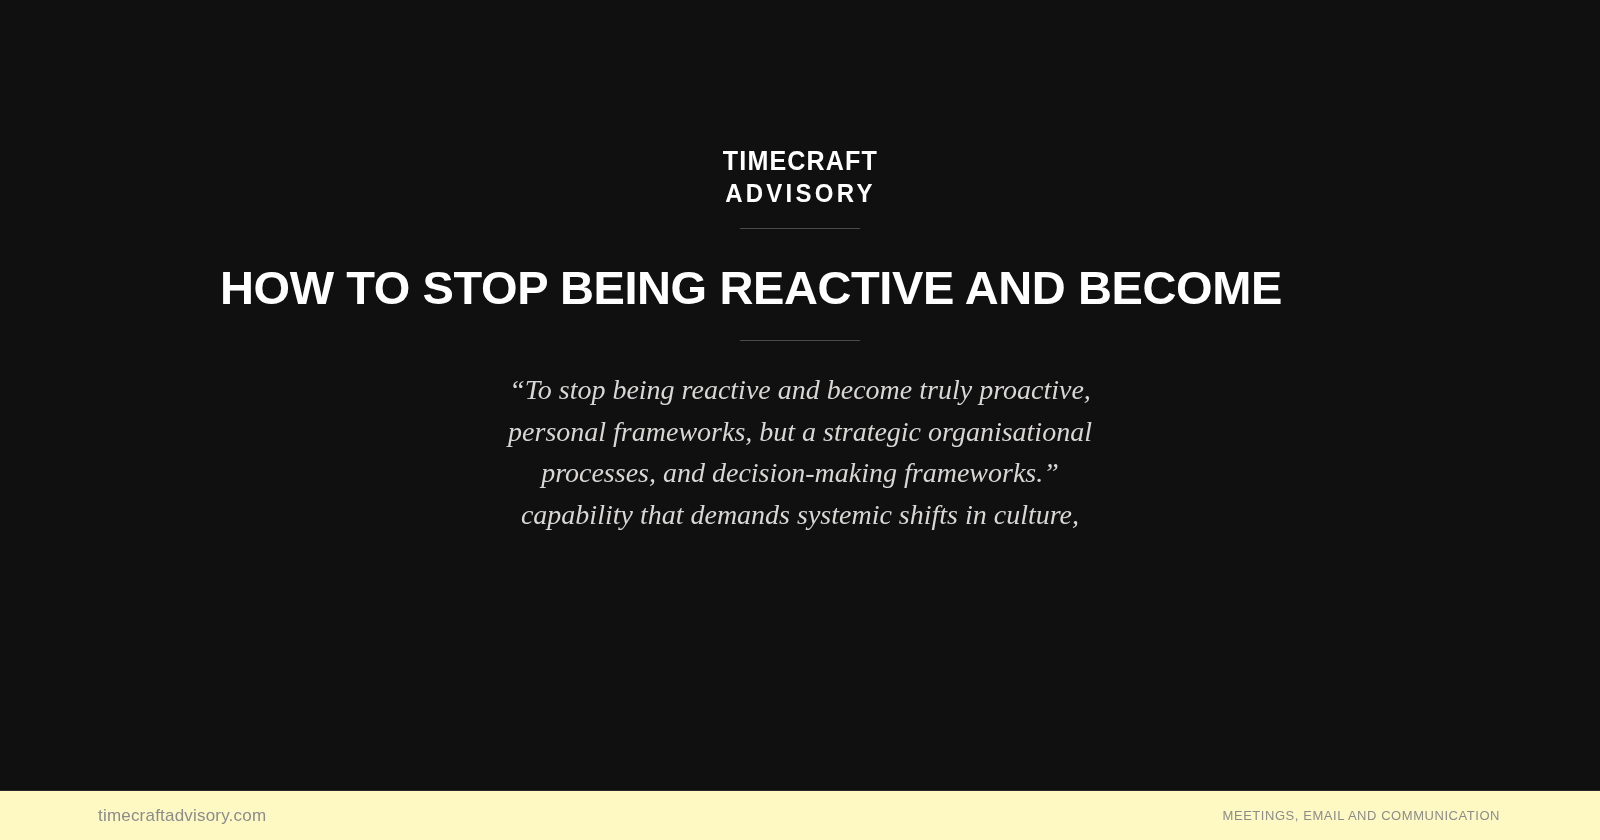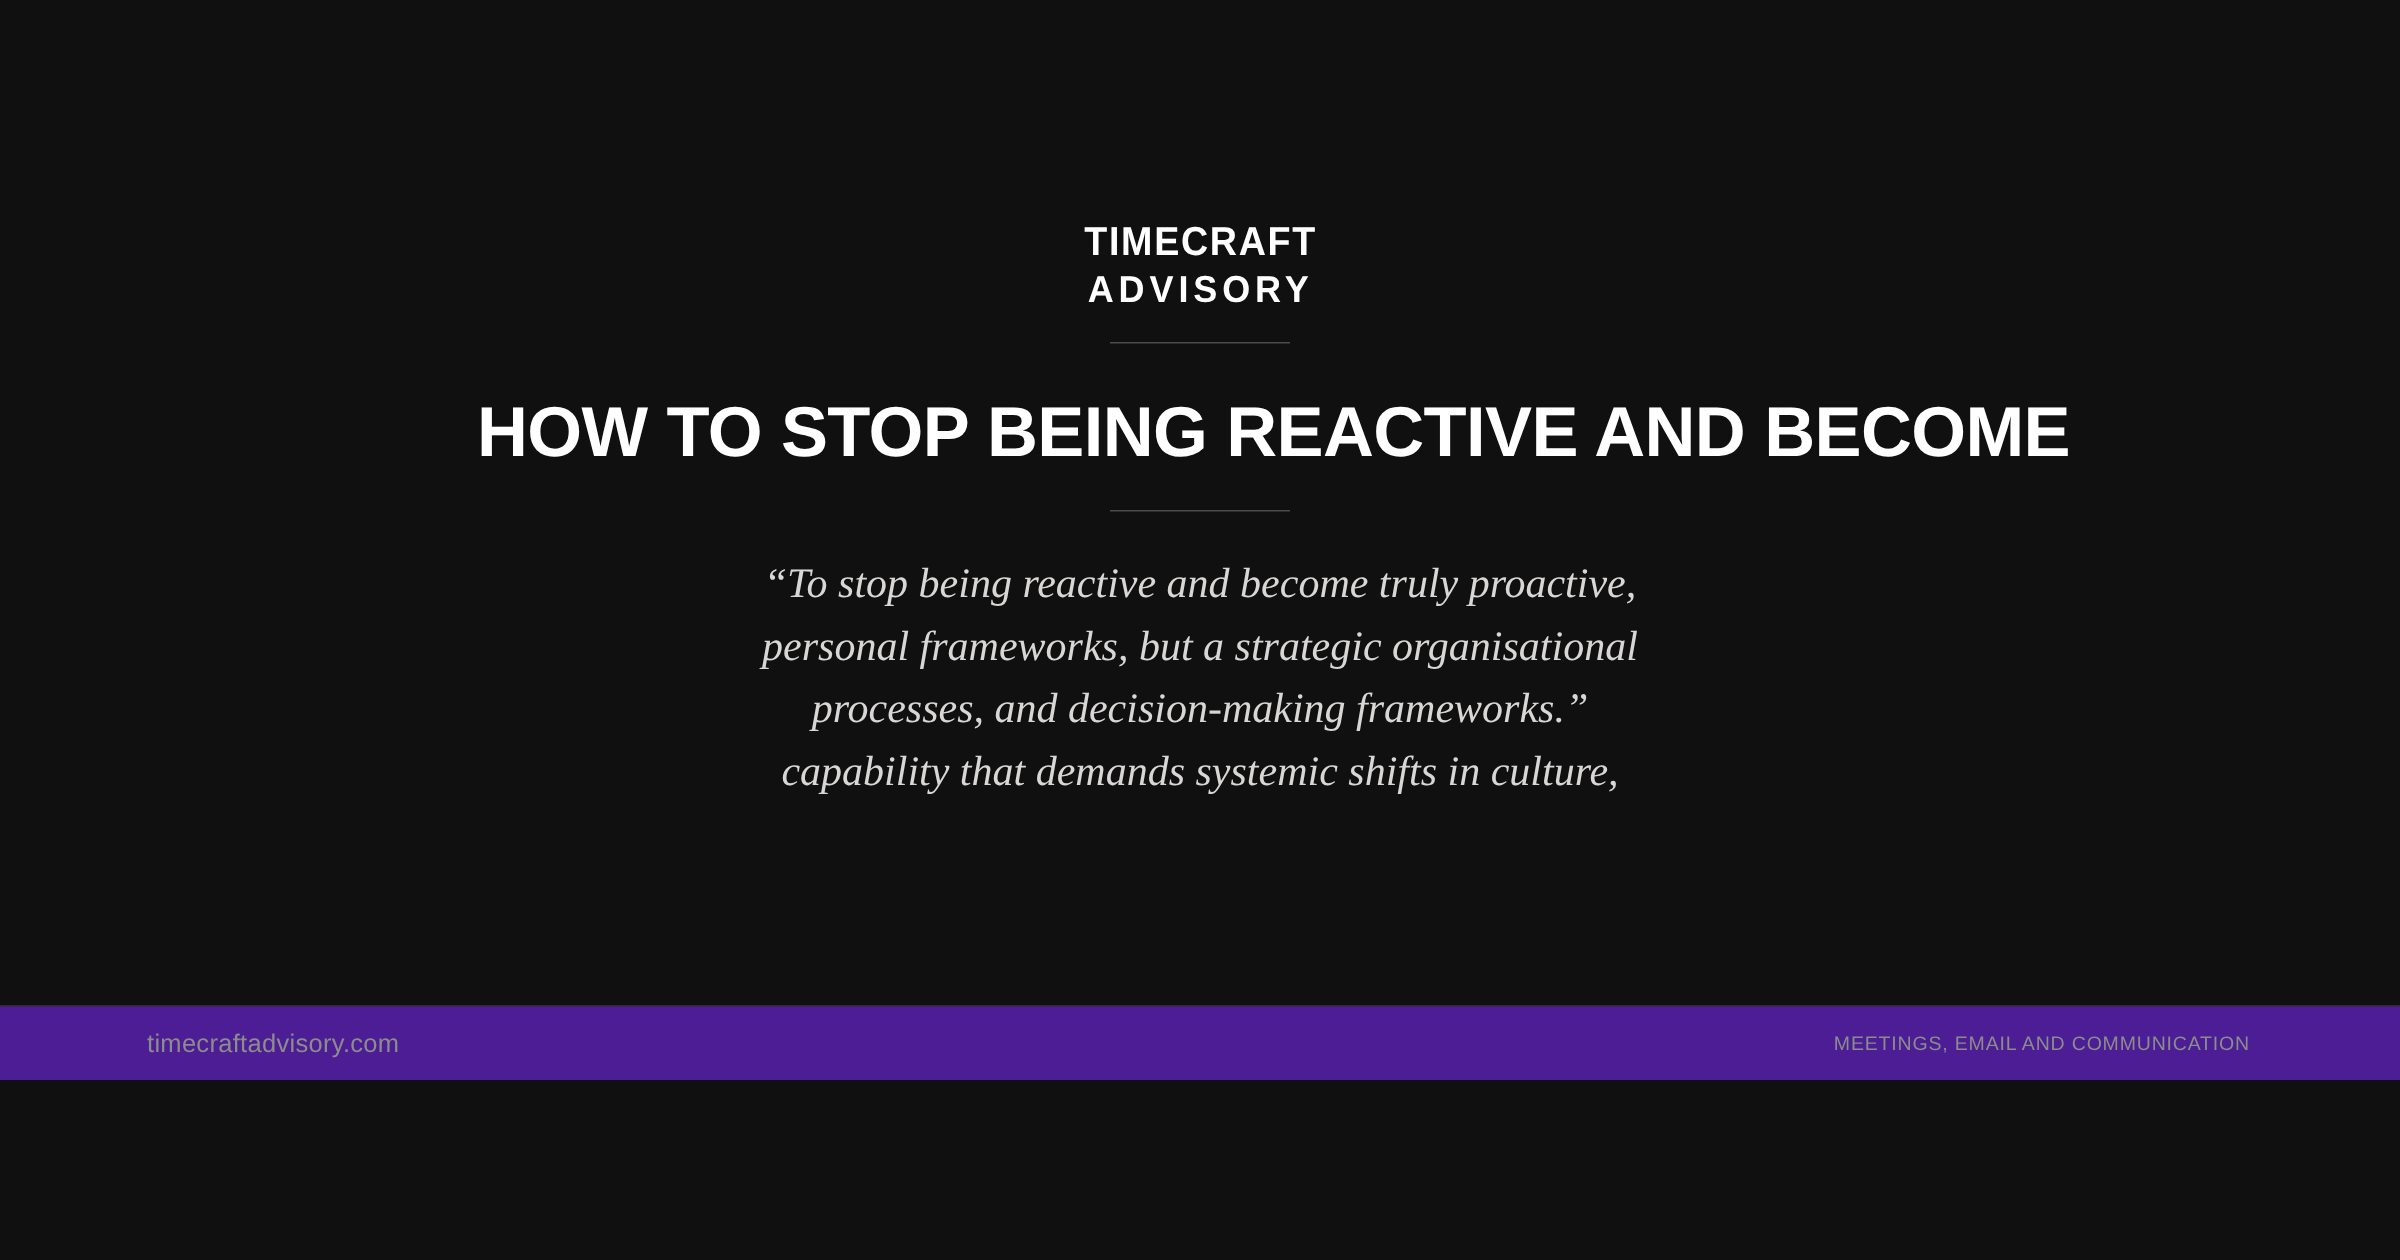--- a/index.html
+++ b/index.html
@@ -11,21 +11,21 @@
     width: 1600px;
     height: 840px;
     background: #101010;
     font-family: "Liberation Sans", sans-serif;
     overflow: hidden;
   }
 
   .slide {
     position: relative;
     width: 1600px;
-    height: 720px;
+    height: 840px;
     background: #101010;
     box-sizing: border-box;
   }
 
   
   .content {
     position: absolute;
     left: 0;
     top: 0;
     width: 1600px;
@@ -92,21 +92,21 @@
     border: 0;
   }
 
   .rule-top { margin-top: 22px; }
   .rule-mid { margin-top: 24px; }
 
   
   .headline {
     margin: 30px 0 0 0;
     width: 1160px;
-    text-align: right;
+    text-align: left;
     font-family: "Liberation Sans", sans-serif;
     font-weight: bold;
     font-size: 47px;
     line-height: 57px;
     letter-spacing: -0.4px;
     color: #ffffff;
     text-transform: uppercase;
   }
 
   .headline-line { display: block; }
@@ -125,21 +125,21 @@
 
   .quote-line { display: block; white-space: nowrap; }
 
   
   .footer {
     position: absolute;
     left: 0;
     bottom: 0;
     width: 1600px;
     height: 50px;
-    background: #4c1d95;
+    background: #fef9c3;
     border-top: 1px solid #2b2b2b;
     box-sizing: border-box;
     display: flex;
     align-items: center;
     justify-content: space-between;
     padding: 0 100px 0 98px;
   }
 
   .footer-url {
     font-family: "Liberation Sans", sans-serif;

